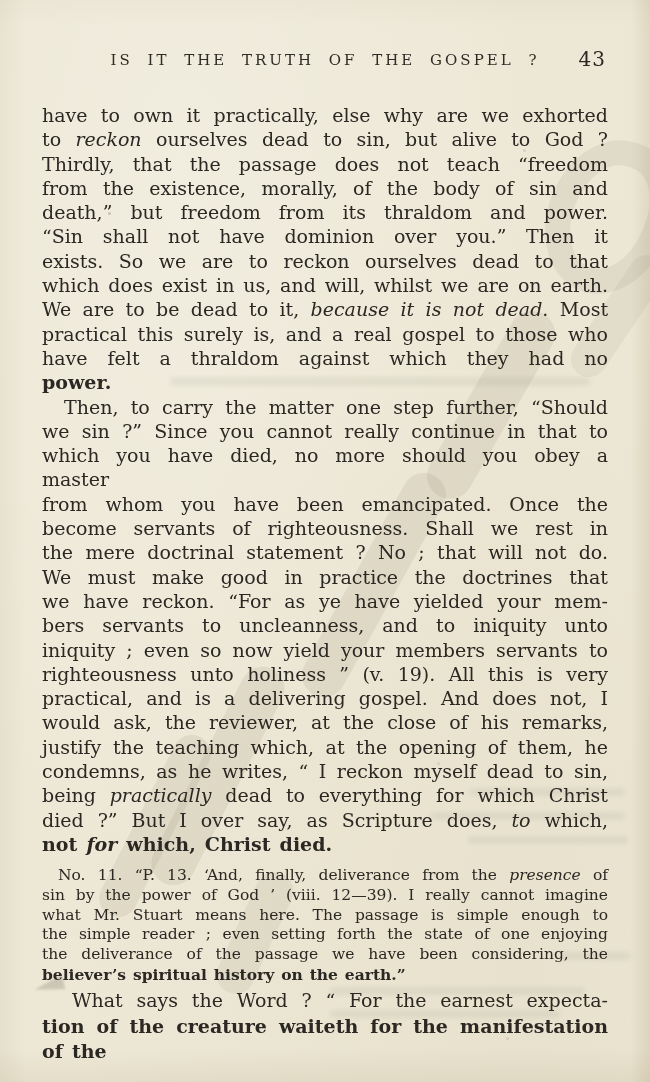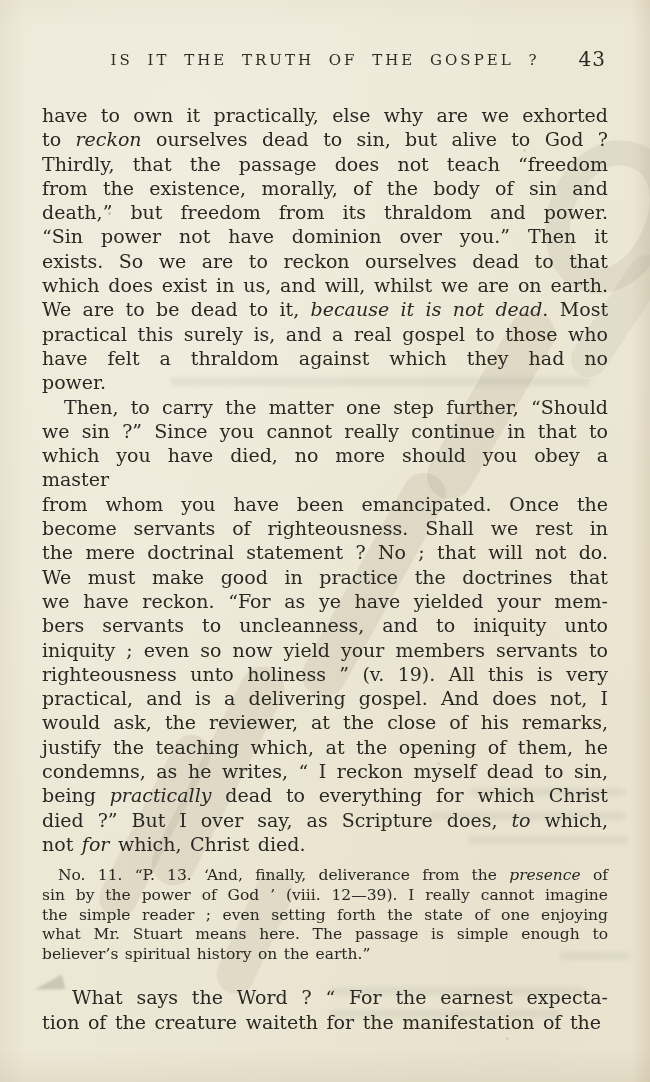--- a/index.html
+++ b/index.html
@@ -55,30 +55,30 @@
   }
   .para { margin: 0; }
   .para .line {
     text-align: justify;
     text-align-last: justify;
     font-size: 19px;
     line-height: 24.3px;
     word-spacing: 2.5px;
     color: #2B2823;
   }
-  .para .line.last { text-align-last: left; }
+  .para .line.last { text-align-last: left; font-weight: bold; }
   .para .line.indent { text-indent: 22px; }
   .para.note { margin-top: 10px; }
   .para.note .line {
     font-size: 15.5px;
     line-height: 19.7px;
     word-spacing: 1.5px;
   }
   .para.note .line.indent { text-indent: 16px; }
-  .para.spaced { margin-top: 20px; }
+  .para.spaced { margin-top: 4px; }
   .para.spaced .line { line-height: 25.2px; }
   .para.spaced .line.indent { text-indent: 30px; }
   .it { font-style: italic; margin-top: 26px; }
 
   
   .wm {
     position: absolute;
     background: rgba(120,110,85,0.11);
     border-radius: 24px;
     pointer-events: none;
@@ -153,21 +153,21 @@
     <div class="head-page-number">43</div>
   </div>
 
   <div class="text-body">
       <div class="para ">
         <div class="line"><span>have to own it practically, else why are we exhorted</span></div>
         <div class="line"><span>to </span><span class="it">reckon</span><span> ourselves dead to sin, but alive to God ?</span></div>
         <div class="line"><span>Thirdly, that the passage does not teach “freedom</span></div>
         <div class="line"><span>from the existence, morally, of the body of sin and</span></div>
         <div class="line"><span>death,” but freedom from its thraldom and power.</span></div>
-        <div class="line"><span>“Sin power not have dominion over you.” Then it</span></div>
+        <div class="line"><span>“Sin shall not have dominion over you.” Then it</span></div>
         <div class="line"><span>exists. So we are to reckon ourselves dead to that</span></div>
         <div class="line"><span>which does exist in us, and will, whilst we are on earth.</span></div>
         <div class="line"><span>We are to be dead to it, </span><span class="it">because it is not dead</span><span>. Most</span></div>
         <div class="line"><span>practical this surely is, and a real gospel to those who</span></div>
         <div class="line"><span>have felt a thraldom against which they had no</span></div>
         <div class="line last"><span>power.</span></div>
       </div>
       <div class="para ">
         <div class="line indent"><span>Then, to carry the matter one step further, “Should</span></div>
         <div class="line"><span>we sin ?” Since you cannot really continue in that to</span></div>
@@ -184,22 +184,23 @@
         <div class="line"><span>would ask, the reviewer, at the close of his remarks,</span></div>
         <div class="line"><span>justify the teaching which, at the opening of them, he</span></div>
         <div class="line"><span>condemns, as he writes, “ I reckon myself dead to sin,</span></div>
         <div class="line"><span>being </span><span class="it">practically</span><span> dead to everything for which Christ</span></div>
         <div class="line"><span>died ?” But I over say, as Scripture does, </span><span class="it">to</span><span> which,</span></div>
         <div class="line last"><span>not </span><span class="it">for</span><span> which, Christ died.</span></div>
       </div>
       <div class="para note">
         <div class="line indent"><span>No. 11. “P. 13. ‘And, finally, deliverance from the </span><span class="it">presence</span><span> of</span></div>
         <div class="line"><span>sin by the power of God ’ (viii. 12—39). I really cannot imagine</span></div>
+        <div class="line"><span>what Mr. Stuart means here. The passage is simple enough to</span></div>
         <div class="line"><span>the simple reader ; even setting forth the state of one enjoying</span></div>
-        <div class="line"><span>what Mr. Stuart means here. The passage is simple enough to</span></div>
+        <div class="line"><span>the deliverance of the passage we have been considering, the</span></div>
         <div class="line last"><span>believer’s spiritual history on the earth.”</span></div>
       </div>
       <div class="para spaced">
         <div class="line indent"><span>What says the Word ? “ For the earnest expecta-</span></div>
         <div class="line last"><span>tion of the creature waiteth for the manifestation of the</span></div>
       </div>
     </div>
 
 </div>
 

